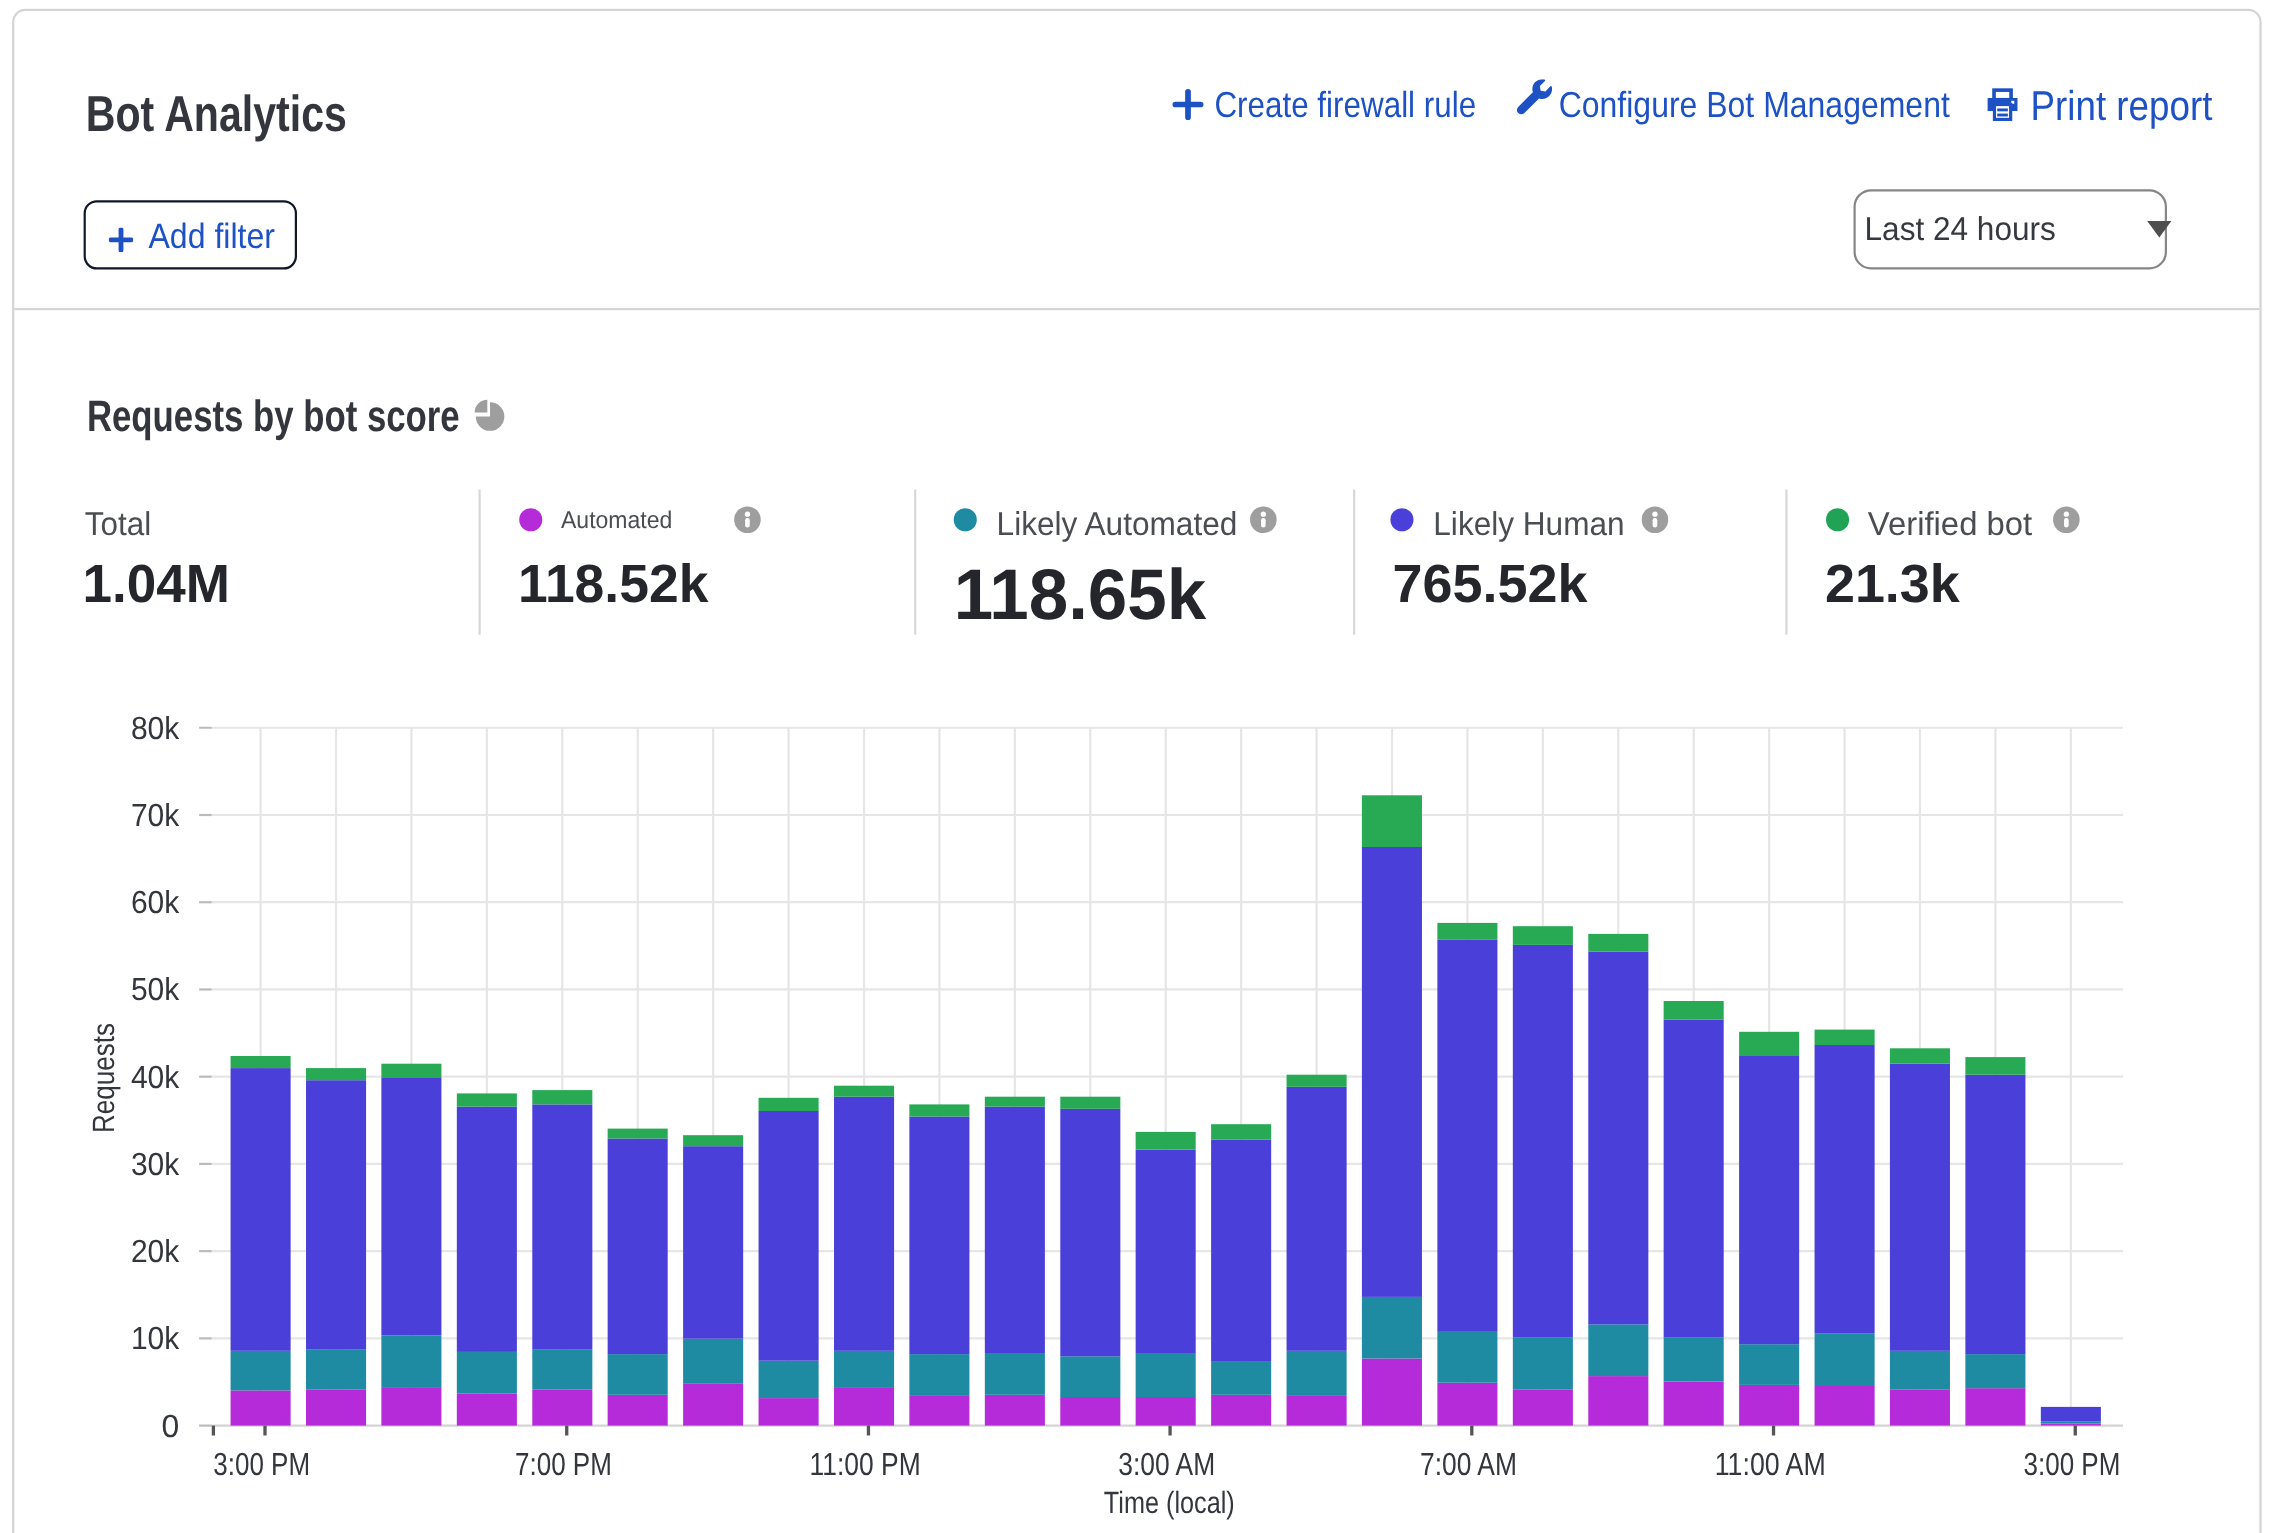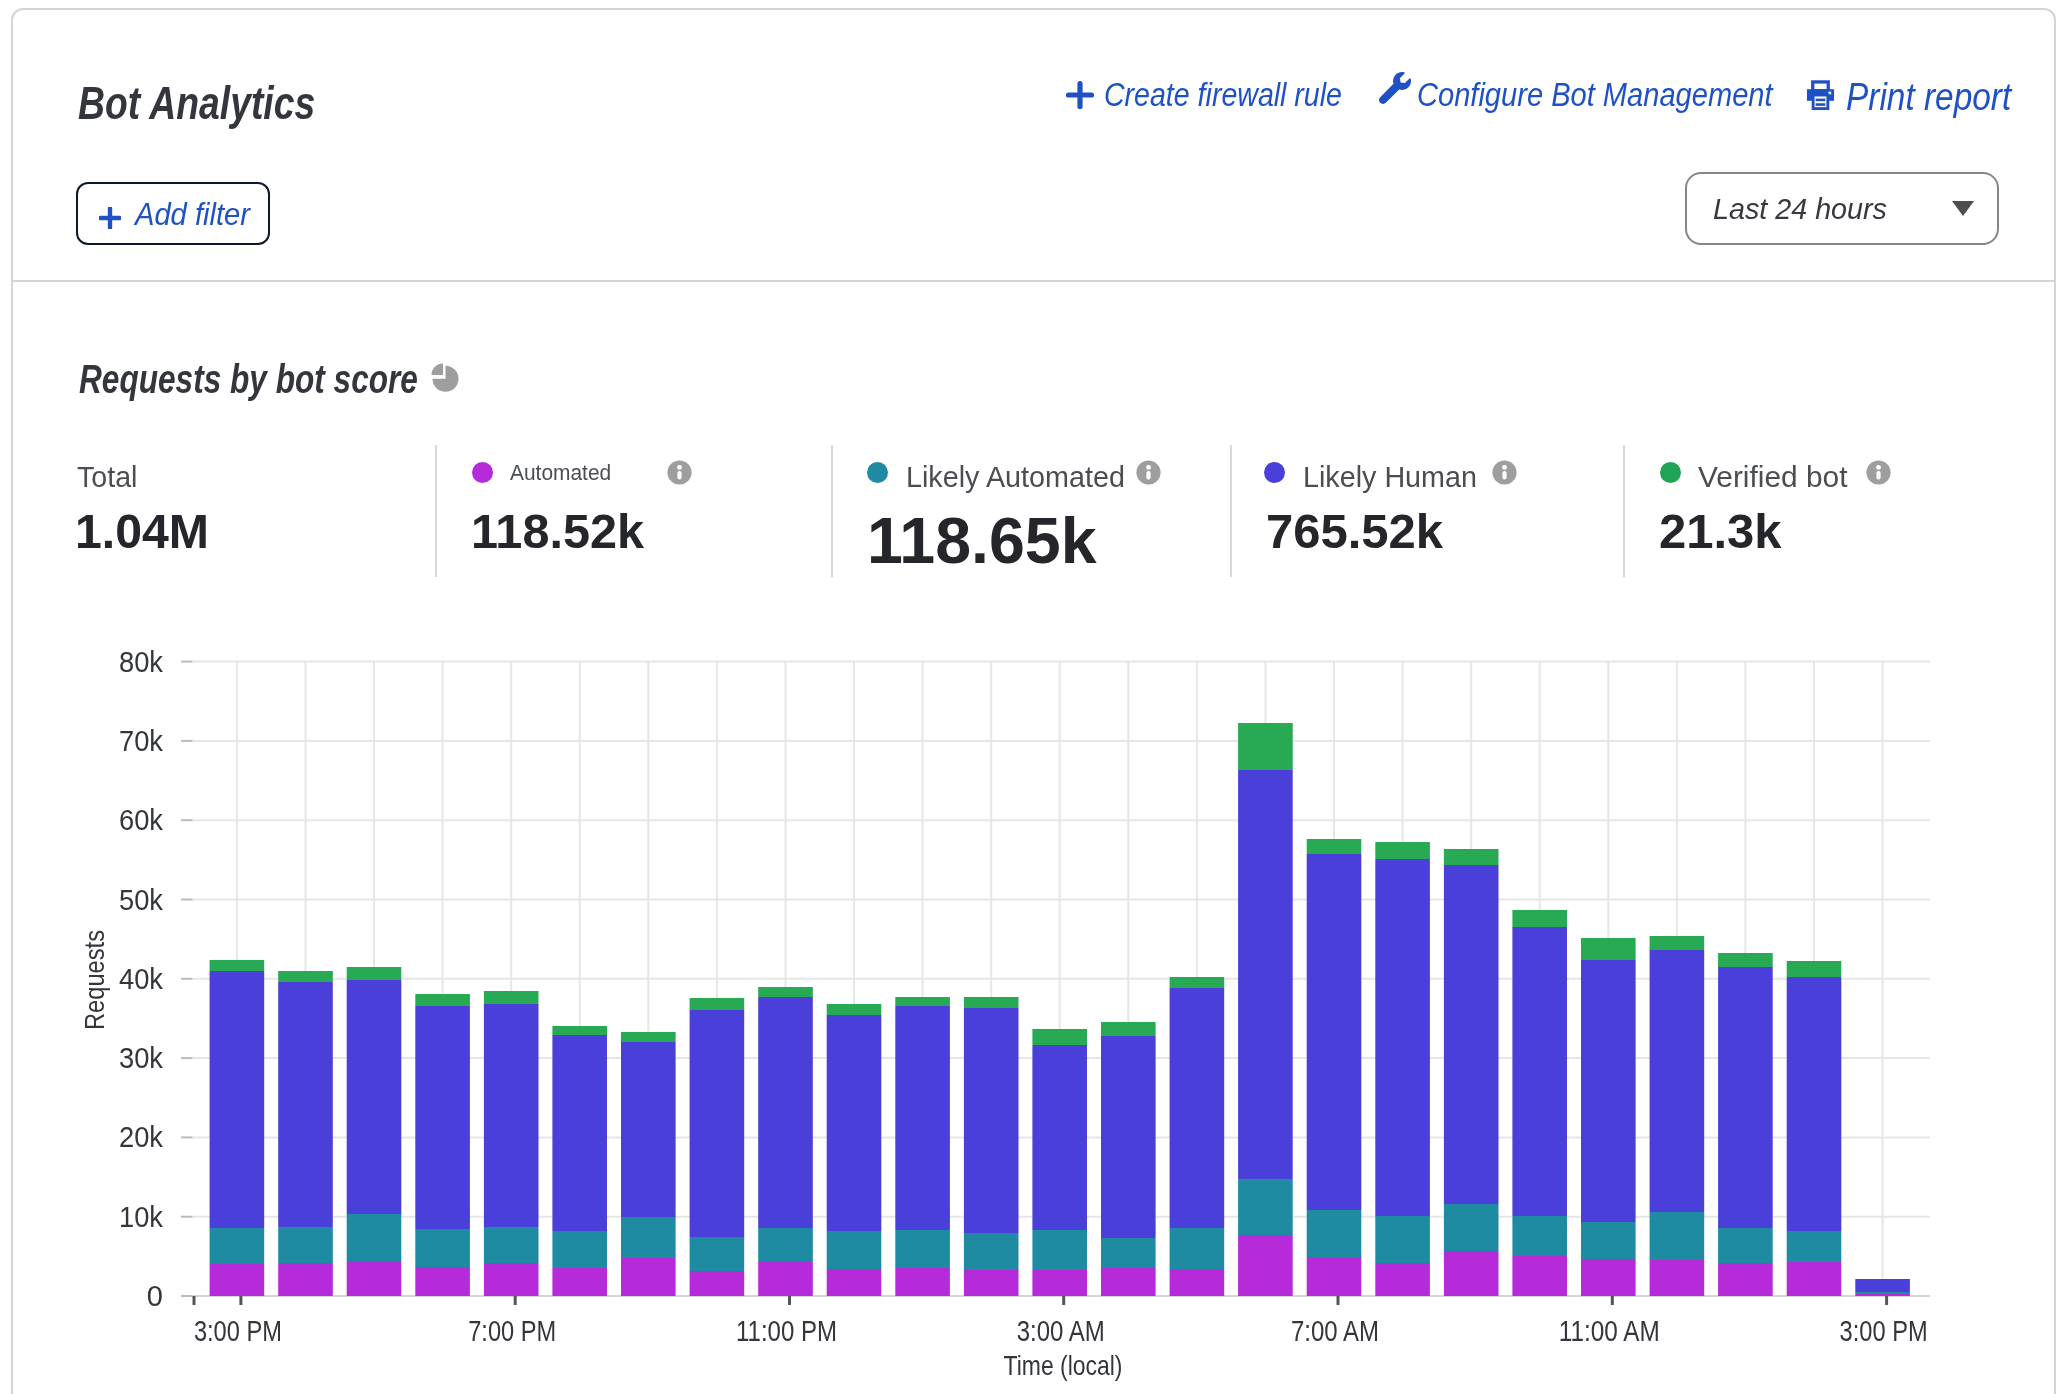--- a/index.html
+++ b/index.html
@@ -1,16 +1,16 @@
 <!DOCTYPE html>
 <html><head><meta charset="utf-8">
 <style>
 * { margin:0; padding:0; box-sizing:border-box; }
 html,body { width:2070px; height:1394px; background:#fff; font-family:"Liberation Sans", sans-serif; overflow:hidden; }
-.abs { position:absolute;font-style:italic; }
+.abs { position:absolute; }
 </style></head>
 <body>
 <div class="abs" style="left:11px;top:8px;width:2045px;height:1500px;border:2px solid #d4d4d4;border-radius:12px"></div>
 <div class="abs" style="left:13px;top:280px;width:2041px;height:2px;background:#d4d4d4"></div>
 
 <div class="abs" style="left:78px;top:76px;font-size:46px;font-weight:700;color:#33363c"><span style="display:inline-block;transform:scaleX(0.812);transform-origin:0 50%;white-space:pre">Bot Analytics</span></div>
 
 <svg style="position:absolute;left:1065px;top:80px" width="30" height="30" viewBox="0 0 30 30">
     <path d="M15 3.5 V26.5 M3.5 15 H26.5" stroke="#1e52c4" stroke-width="5.2" stroke-linecap="round"></path>
   </svg>
@@ -29,21 +29,21 @@
   </svg>
 <div class="abs" style="left:1846px;top:76px;font-size:38px;color:#1e52c4"><span style="display:inline-block;transform:scaleX(0.879);transform-origin:0 50%;white-space:pre">Print report</span></div>
 
 <div class="abs" style="left:76px;top:182px;width:194px;height:63px;border:2px solid #0f172a;border-radius:12px">
   <svg style="position:absolute;left:21px;top:23px" width="22" height="22" viewBox="0 0 22 22">
       <path d="M11 1.5 V20.5 M1.5 11 H20.5" stroke="#1e52c4" stroke-width="4.4" stroke-linecap="round"></path>
     </svg>
   <div style="position:absolute;left:57px;top:12px;font-size:32px;color:#1e52c4"><span style="display:inline-block;transform:scaleX(0.91);transform-origin:0 50%;white-space:pre">Add filter</span></div>
 </div>
 
-<div class="abs" style="left:1685px;top:172px;width:314px;height:73px;border:2px solid #868686;border-radius:16px;font-size:30px;color:#36393f;line-height:69px;padding-left:26px"><span style="display:inline-block;transform:scaleX(0.957);transform-origin:0 50%;white-space:pre">Last 24 hours</span></div>
+<div class="abs" style="left:1685px;top:172px;width:285px;height:73px;border:2px solid #868686;border-radius:16px;font-size:30px;color:#36393f;line-height:69px;padding-left:8px"><span style="display:inline-block;transform:scaleX(0.957);transform-origin:0 50%;white-space:pre">Last 24 hours</span></div>
 <div class="abs" style="left:1952px;top:201px;width:0;height:0;border-left:11px solid transparent;border-right:11px solid transparent;border-top:15px solid #4e4e4e"></div>
 
 <div class="abs" style="left:79px;top:357px;font-size:40px;font-weight:700;color:#33363c"><span style="display:inline-block;transform:scaleX(0.79);transform-origin:0 50%;white-space:pre">Requests by bot score</span></div>
 <svg style="position:absolute;left:425px;top:359px" width="40" height="40" viewBox="0 0 40 40">
     <path d="M20.5 19.7 L20.5 6.7 A13 13 0 1 1 7.5 19.7 Z" fill="#9e9e9e"></path>
     <path d="M18 16 L18 4.5 A11.5 11.5 0 0 0 6.5 16 Z" fill="#9e9e9e"></path>
   </svg>
 
 <div style="position:absolute;left:77px;top:460px;font-size:30px;color:#4a4d52"><span style="display:inline-block;transform:scaleX(0.953);transform-origin:0 50%;white-space:pre">Total</span></div>
 <div style="position:absolute;left:75px;top:503px;font-size:49px;font-weight:700;color:#24262b"><span style="display:inline-block;transform:scaleX(0.984);transform-origin:0 50%;white-space:pre">1.04M</span></div>

